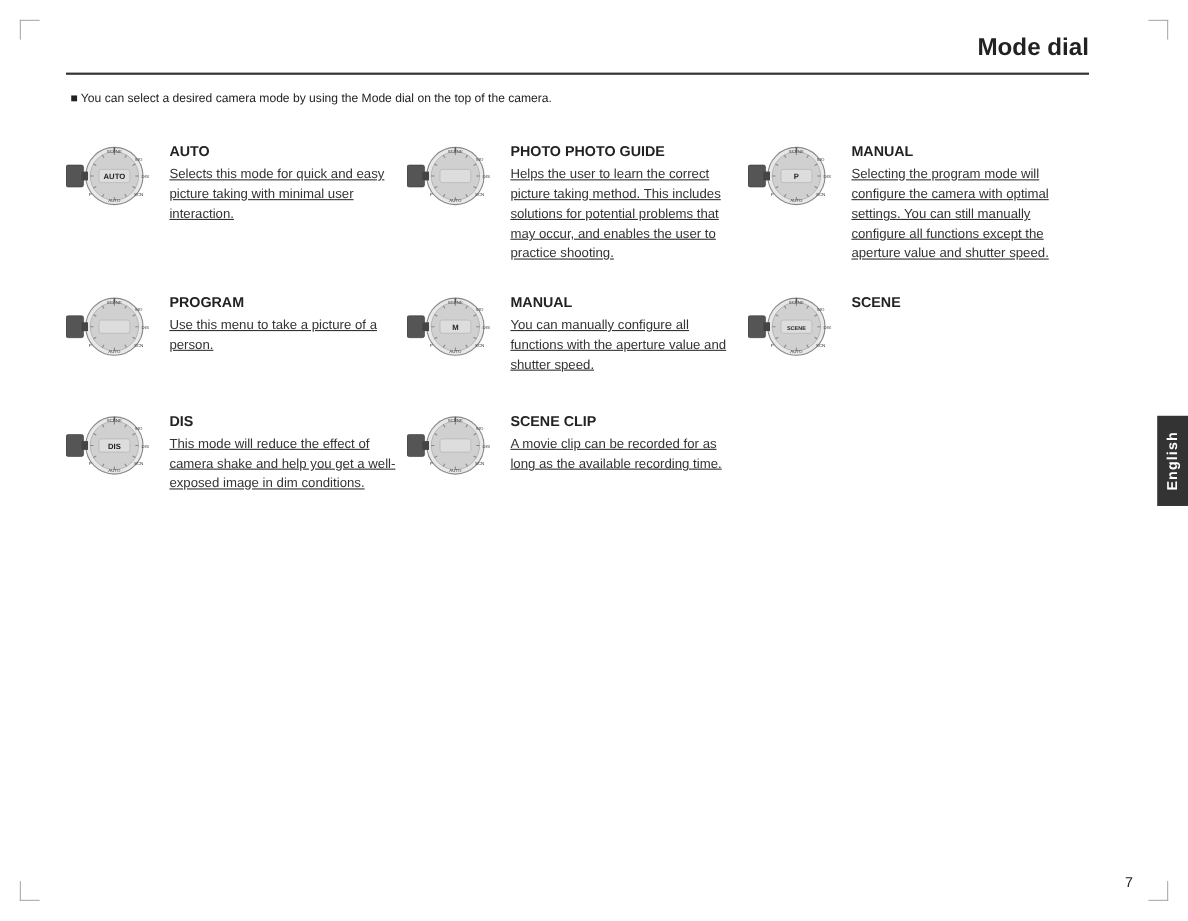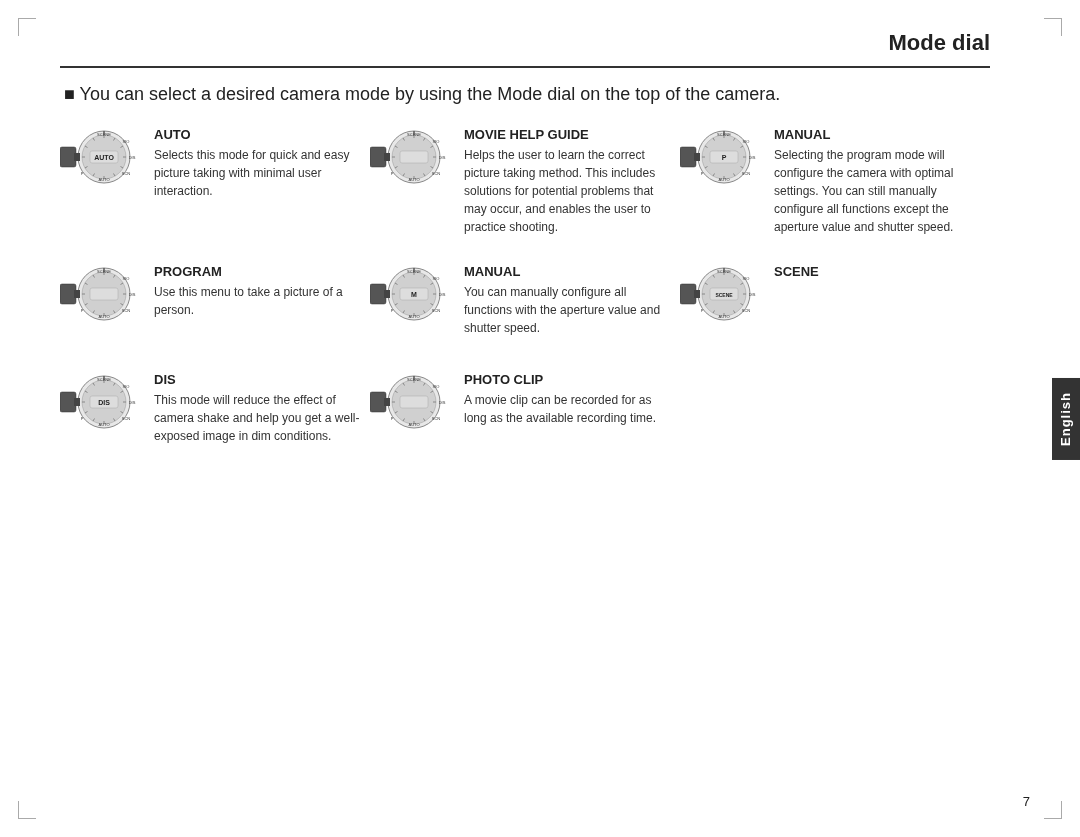--- a/index.html
+++ b/index.html
@@ -58,22 +58,22 @@
       font-size: 22px;
       font-weight: bold;
       border-bottom: 2px solid #333;
       padding-bottom: 10px;
       margin-bottom: 16px;
       margin-right: 30px;
     }
 
     
     .intro-text {
-      font-size: 18px;
-      margin-bottom: 8px;
+      font-size: 11px;
+      margin-bottom: 20px;
       margin-left: 4px;
     }
     .intro-text::before {
       content: '■ ';
     }
 
     
     .modes-grid {
       display: grid;
       grid-template-columns: 1fr 1fr 1fr;
@@ -104,20 +104,21 @@
     .mode-name {
       font-weight: bold;
       font-size: 13px;
       margin-bottom: 4px;
     }
 
     .mode-desc {
       font-size: 12px;
       line-height: 1.5;
       color: #333;
+      text-decoration: underline;
     }
 
     
     .page-number {
       position: absolute;
       bottom: 28px;
       right: 50px;
       font-size: 13px;
     }
   </style>
@@ -207,21 +208,21 @@
     <text x="22" y="48" text-anchor="middle" font-size="4" fill="#333">P</text>
 
     <rect x="30" y="24" width="28" height="12" rx="2" fill="#ddd" stroke="#aaa" stroke-width="0.5"></rect>
     <text x="44" y="33" text-anchor="middle" font-size="7" font-weight="bold" fill="#222"></text>
 
     <rect x="14" y="26" width="6" height="8" fill="#444"></rect>
 
     <line x1="44" y1="4" x2="44" y2="8" stroke="#555" stroke-width="1.5"></line>
   </svg></div>
         <div class="mode-text">
-          <div class="mode-name">MOVIE HELP GUIDE</div>
+          <div class="mode-name">PHOTO PHOTO GUIDE</div>
           <div class="mode-desc">Helps the user to learn the correct picture taking method. This includes solutions for potential problems that may occur, and enables the user to practice shooting.</div>
         </div>
       </div>
       <div class="mode-item">
         <div class="dial-icon"><svg viewBox="0 0 80 60" xmlns="http://www.w3.org/2000/svg" width="80" height="60">
 
     <rect x="0" y="20" width="16" height="20" rx="2" fill="#555" stroke="#333" stroke-width="0.5"></rect>
 
     <circle cx="44" cy="30" r="26" fill="#e8e8e8" stroke="#888" stroke-width="1"></circle>
     <circle cx="44" cy="30" r="22" fill="#d0d0d0" stroke="#999" stroke-width="0.5"></circle>
@@ -446,20 +447,20 @@
     <text x="22" y="48" text-anchor="middle" font-size="4" fill="#333">P</text>
 
     <rect x="30" y="24" width="28" height="12" rx="2" fill="#ddd" stroke="#aaa" stroke-width="0.5"></rect>
     <text x="44" y="33" text-anchor="middle" font-size="7" font-weight="bold" fill="#222"></text>
 
     <rect x="14" y="26" width="6" height="8" fill="#444"></rect>
 
     <line x1="44" y1="4" x2="44" y2="8" stroke="#555" stroke-width="1.5"></line>
   </svg></div>
         <div class="mode-text">
-          <div class="mode-name">PHOTO CLIP</div>
+          <div class="mode-name">SCENE CLIP</div>
           <div class="mode-desc">A movie clip can be recorded for as long as the available recording time.</div>
         </div>
       </div>
     </div>
 
   <div class="page-number">7</div>
 </div>
 
 </body></html>

